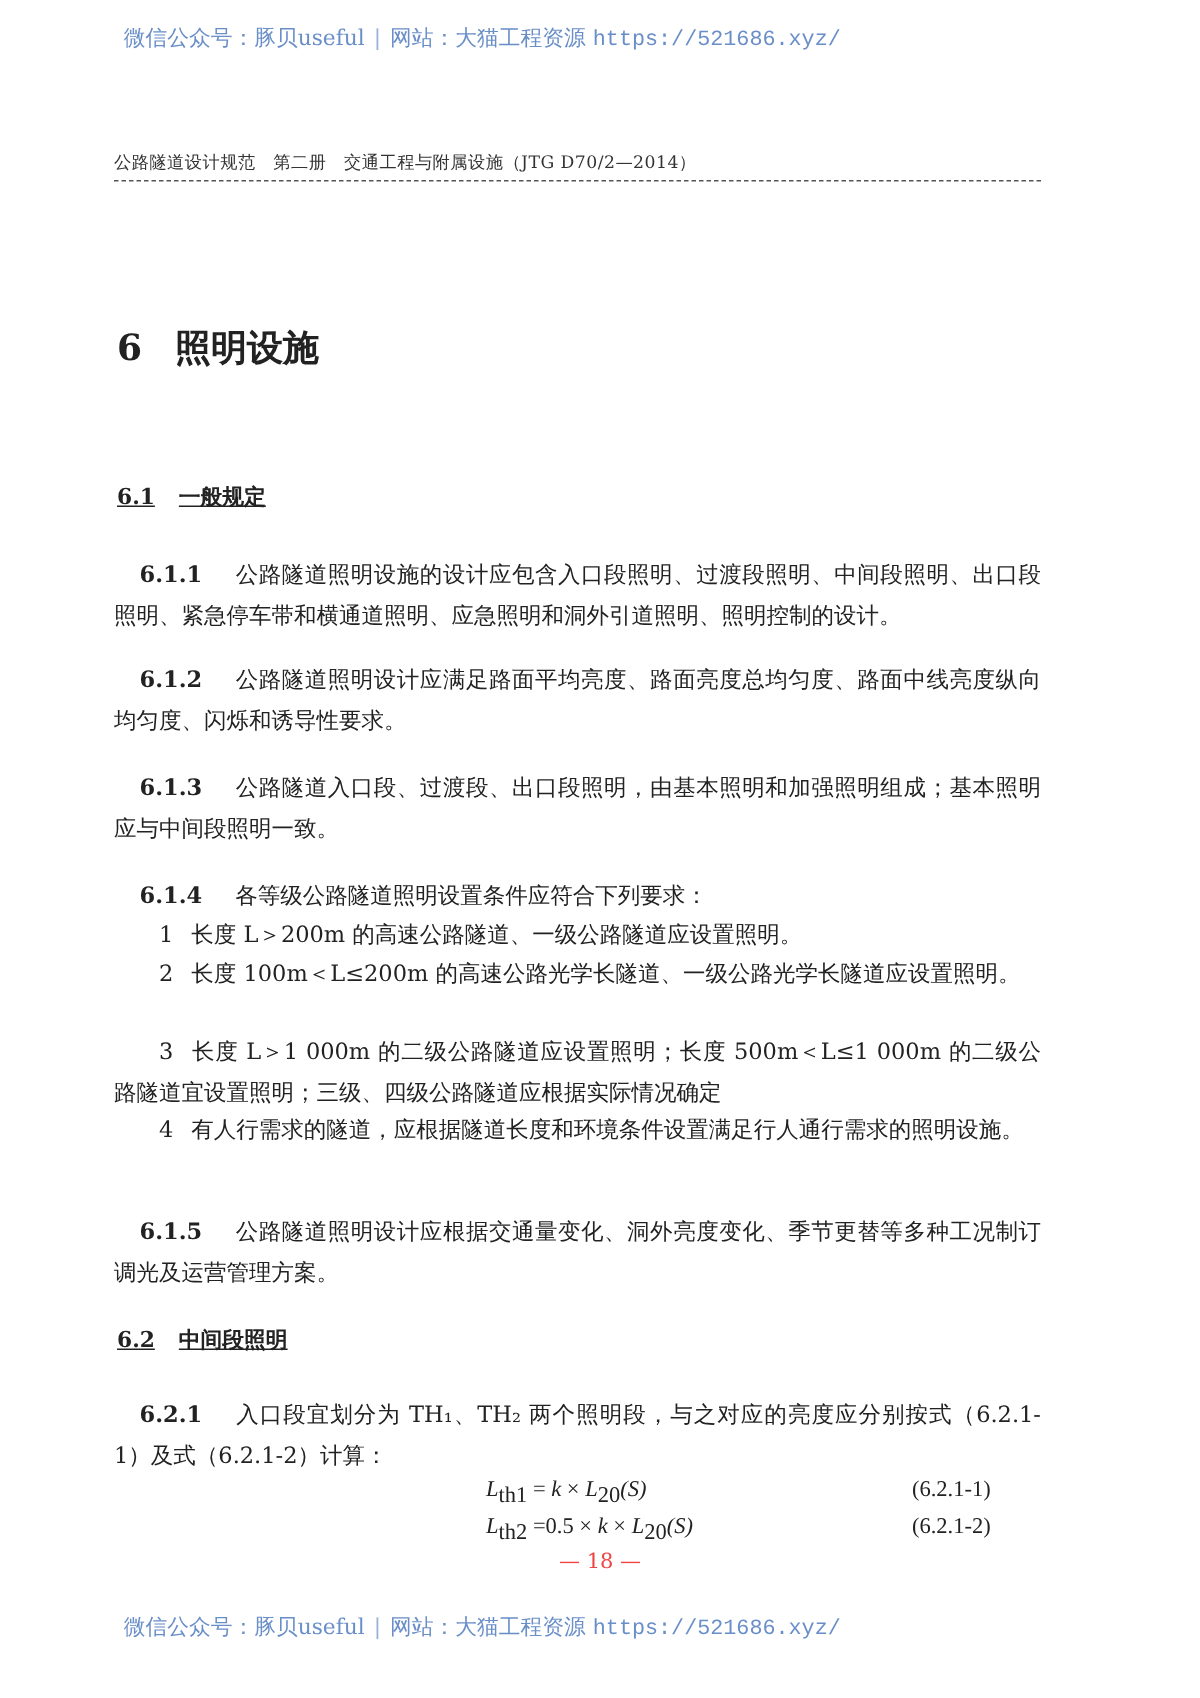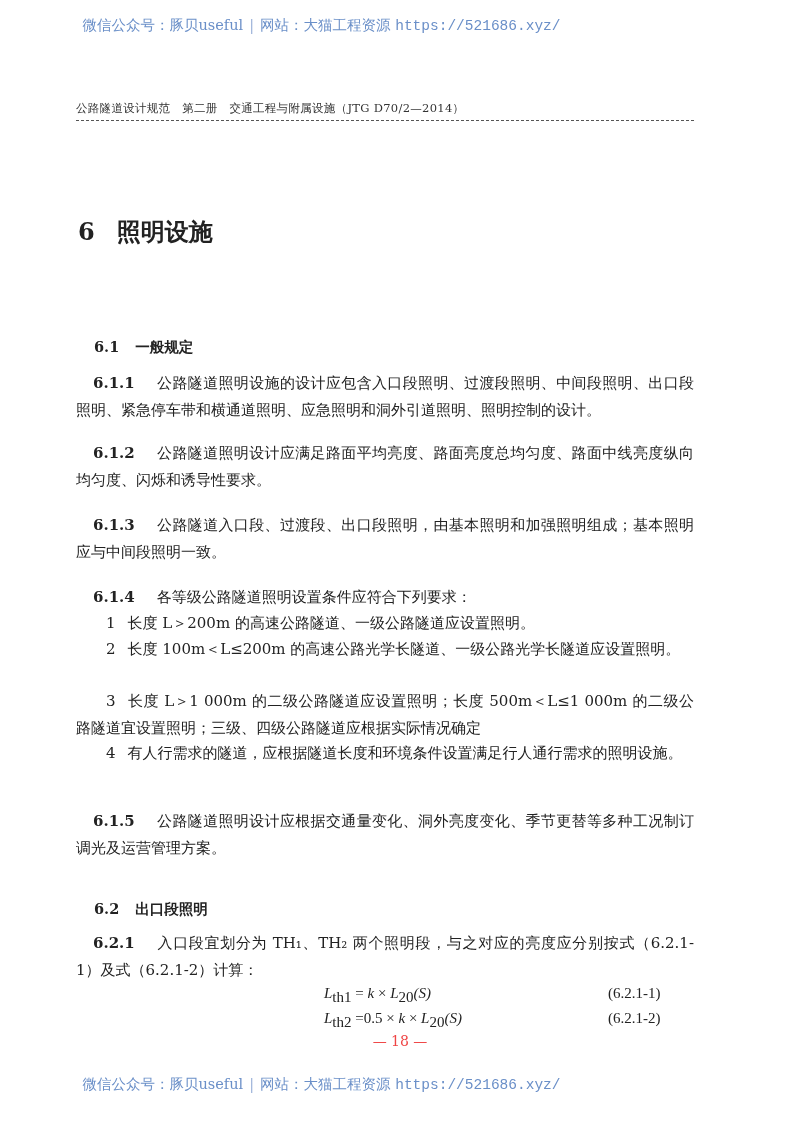--- a/index.html
+++ b/index.html
@@ -67,21 +67,22 @@
     }
     .chapter-title .num { margin-right: 22px; }
 
     .section-title {
       position: absolute;
       left: 78px;
       font-size: 14.5px;
       font-weight: bold;
       color: #222;
       white-space: nowrap;
-      margin: 16px;
+      margin: 0;
+      text-decoration: underline;
     }
     .section-title .num { margin-right: 16px; }
 
     .para {
       position: absolute;
       left: 76px;
       width: 618px;
       font-size: 15px;
       line-height: 27px;
       color: #222;
@@ -174,21 +175,21 @@
 </p>
 <p class="para item" style="top:740px;">
   <span class="item-num">4</span><span>有人行需求的隧道，应根据隧道长度和环境条件设置满足行人通行需求的照明设施。</span>
 </p>
 
 <p class="para" style="top:808px;">
   <span class="clause-num">6.1.5</span><span>公路隧道照明设计应根据交通量变化、洞外亮度变化、季节更替等多种工况制订调光及运营管理方案。</span>
 </p>
 
 <h2 class="section-title" style="top:884px;">
-  <span class="num">6.2</span><span>出口段照明</span>
+  <span class="num">6.2</span><span>中间段照明</span>
 </h2>
 
 <p class="para" style="top:930px;">
   <span class="clause-num">6.2.1</span><span>入口段宜划分为 TH₁、TH₂ 两个照明段，与之对应的亮度应分别按式（6.2.1-1）及式（6.2.1-2）计算：</span>
 </p>
 
 <div class="formula" style="top:985px;">
   <span class="expr"><i>L</i><sub>th1</sub><span> = </span><span></span><i>k</i><span> × </span><i>L</i><sub>20</sub><i>(S)</i></span>
   <span class="eq-num">(6.2.1-1)</span>
 </div>

